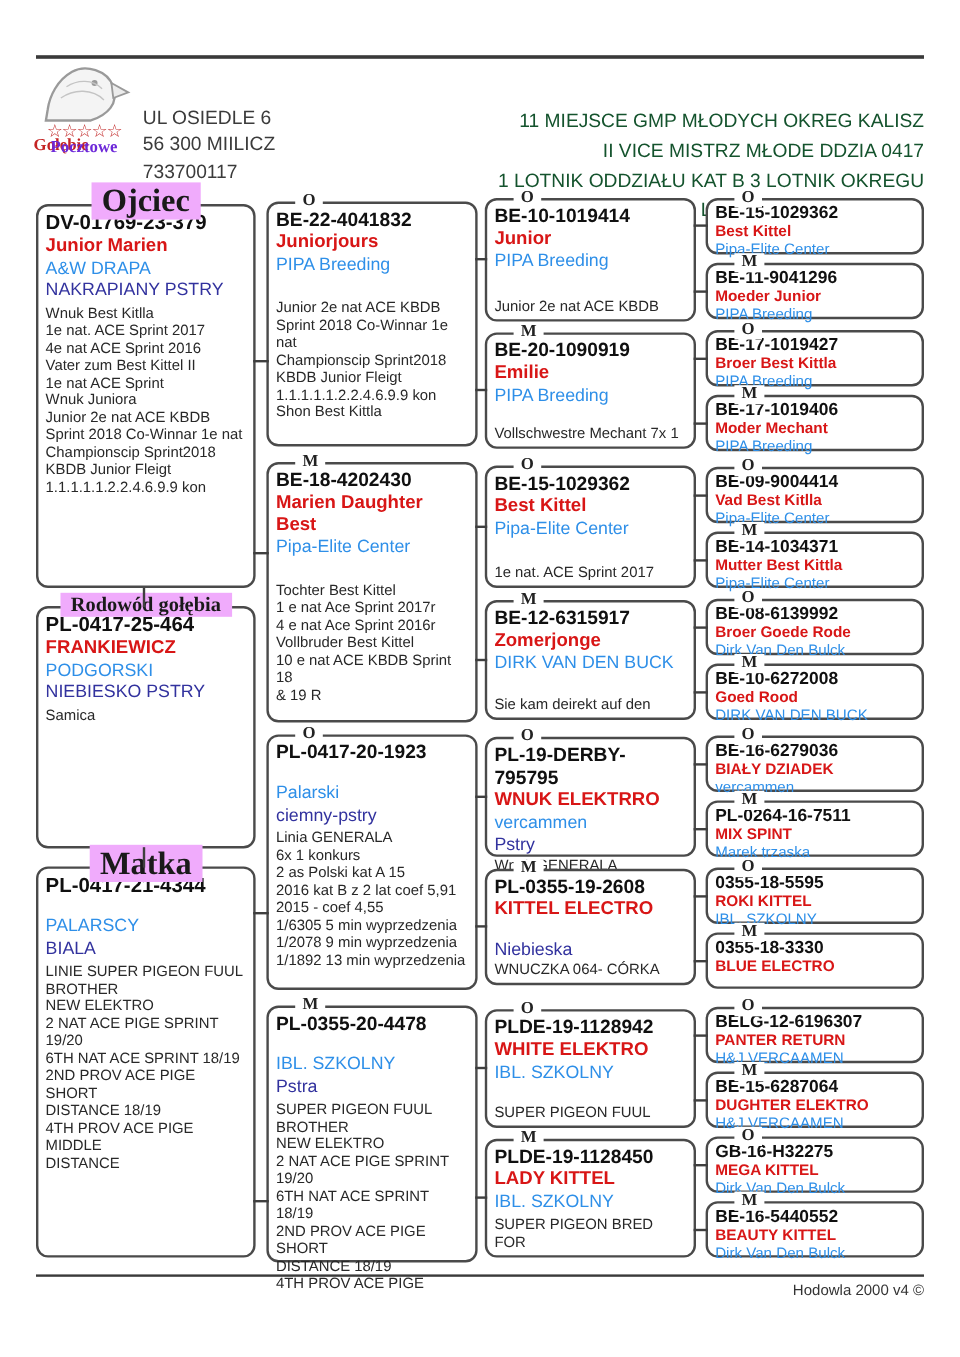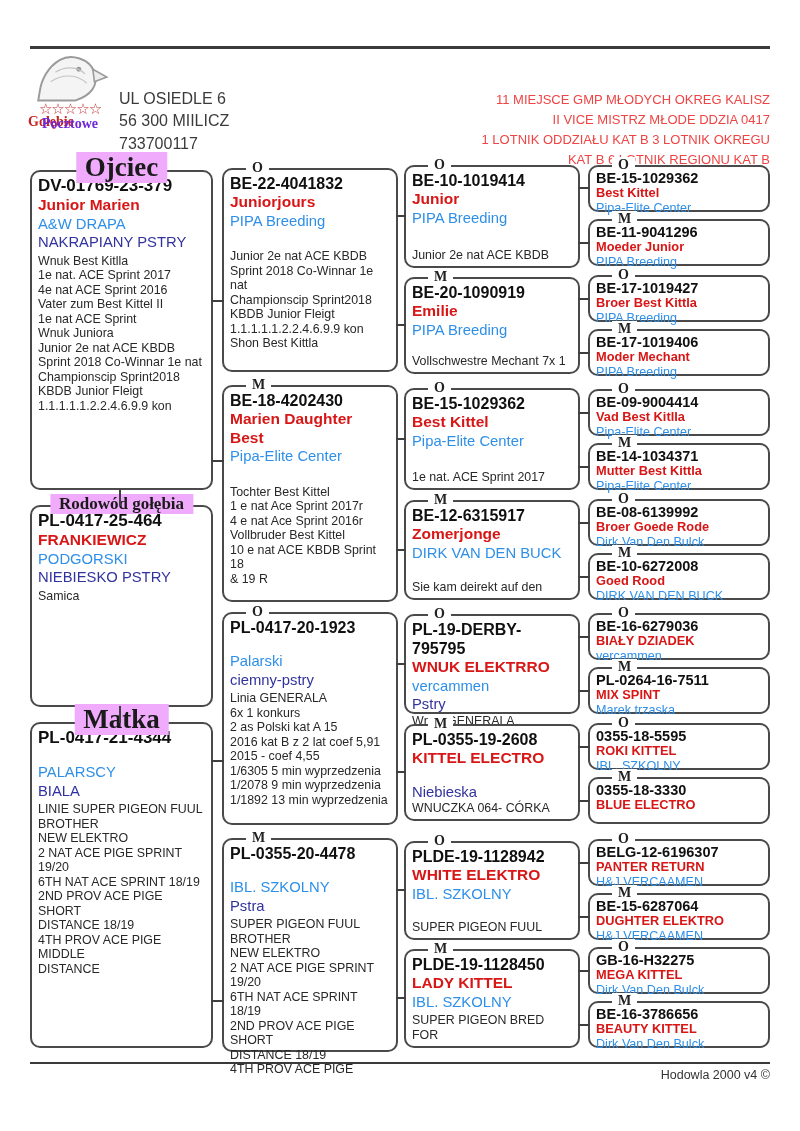--- a/index.html
+++ b/index.html
@@ -6,21 +6,21 @@
   .page { position:relative; width:800px; height:1131px; background:#ffffff;
           font-family:"Liberation Sans","DejaVu Sans",sans-serif; overflow:hidden; }
   .abs { position:absolute; }
   .rule { position:absolute; background:#3a3a3a; }
 
   
   .title { position:absolute; left:113px; top:55px; font-size:29px; font-weight:bold;
            color:#000; border-bottom:3px solid #000; padding:0 6px 3px 2px; white-space:nowrap; }
   .addr { position:absolute; left:119px; top:88px; font-size:16px; color:#3b3b3b; line-height:1.4; }
   .achv { position:absolute; right:30px; top:90px; width:420px; text-align:right;
-          font-size:13px; color:#ef4444; line-height:1.55; }
+          font-size:16px; color:#14532d; line-height:1.55; }
   .logo-stars { position:absolute; left:28px; top:100px; width:84px; text-align:center;
                 color:#c43030; font-size:15px; letter-spacing:-1px; }
   .logo-t1 { position:absolute; left:28px; top:114px; width:84px; 
              font-family:"Liberation Serif",serif; font-weight:bold; font-size:14px; color:#c42424; }
   .logo-t2 { position:absolute; left:28px; top:116px; width:84px; text-align:center;
              font-family:"Liberation Serif",serif; font-weight:bold; font-size:14px; color:#6d28d9; }
 
   
   .pbox { position:absolute; background:#fff; border:2px solid #4a4a4a; border-radius:10px;
           box-sizing:border-box; padding:4px 6px; display:flex; flex-direction:column; }
@@ -329,21 +329,21 @@
     <div class="breeder">H&amp;J VERCAAMEN</div>
   </div>
   <div class="pbox c4" style="top:947px;height:47px">
     <span class="tag">O</span>
     <div class="ring">GB-16-H32275</div>
     <div class="pname">MEGA KITTEL</div>
     <div class="breeder">Dirk Van Den Bulck</div>
   </div>
   <div class="pbox c4" style="top:1001px;height:47px">
     <span class="tag">M</span>
-    <div class="ring">BE-16-3786656</div>
+    <div class="ring">BE-16-5440552</div>
     <div class="pname">BEAUTY KITTEL</div>
     <div class="breeder">Dirk Van Den Bulck</div>
   </div>
 
   <div class="conn" style="left:119px;top:490px;width:2px;height:16px"></div>
   <div class="conn" style="left:119px;top:706px;width:2px;height:17px"></div>
   <div class="conn" style="left:211px;top:300px;width:13px;height:2px"></div>
   <div class="conn" style="left:211px;top:460px;width:13px;height:2px"></div>
   <div class="conn" style="left:211px;top:760px;width:13px;height:2px"></div>
   <div class="conn" style="left:211px;top:1000px;width:13px;height:2px"></div>

